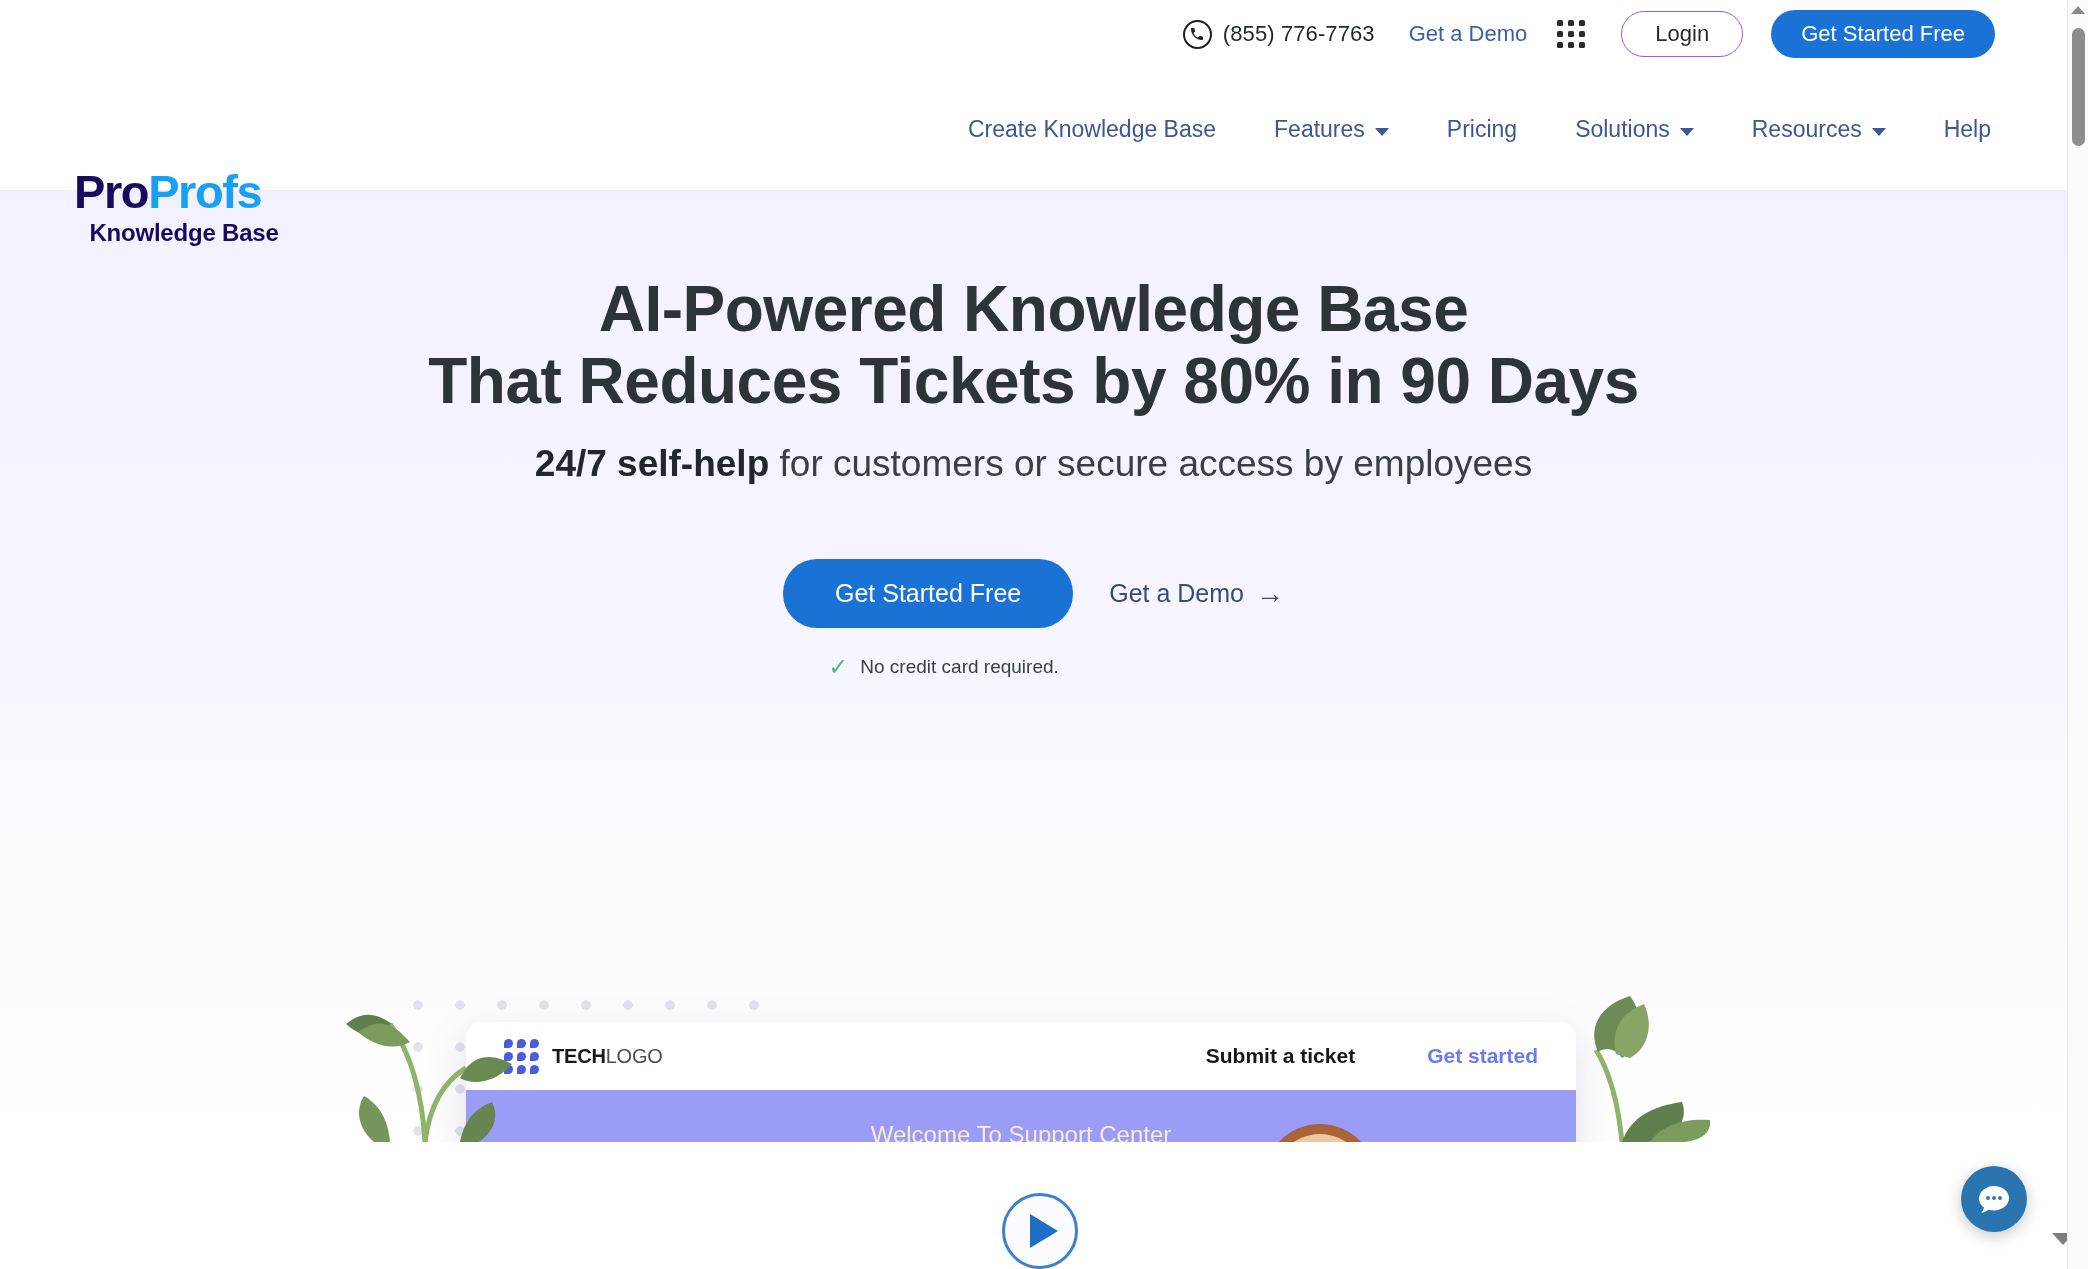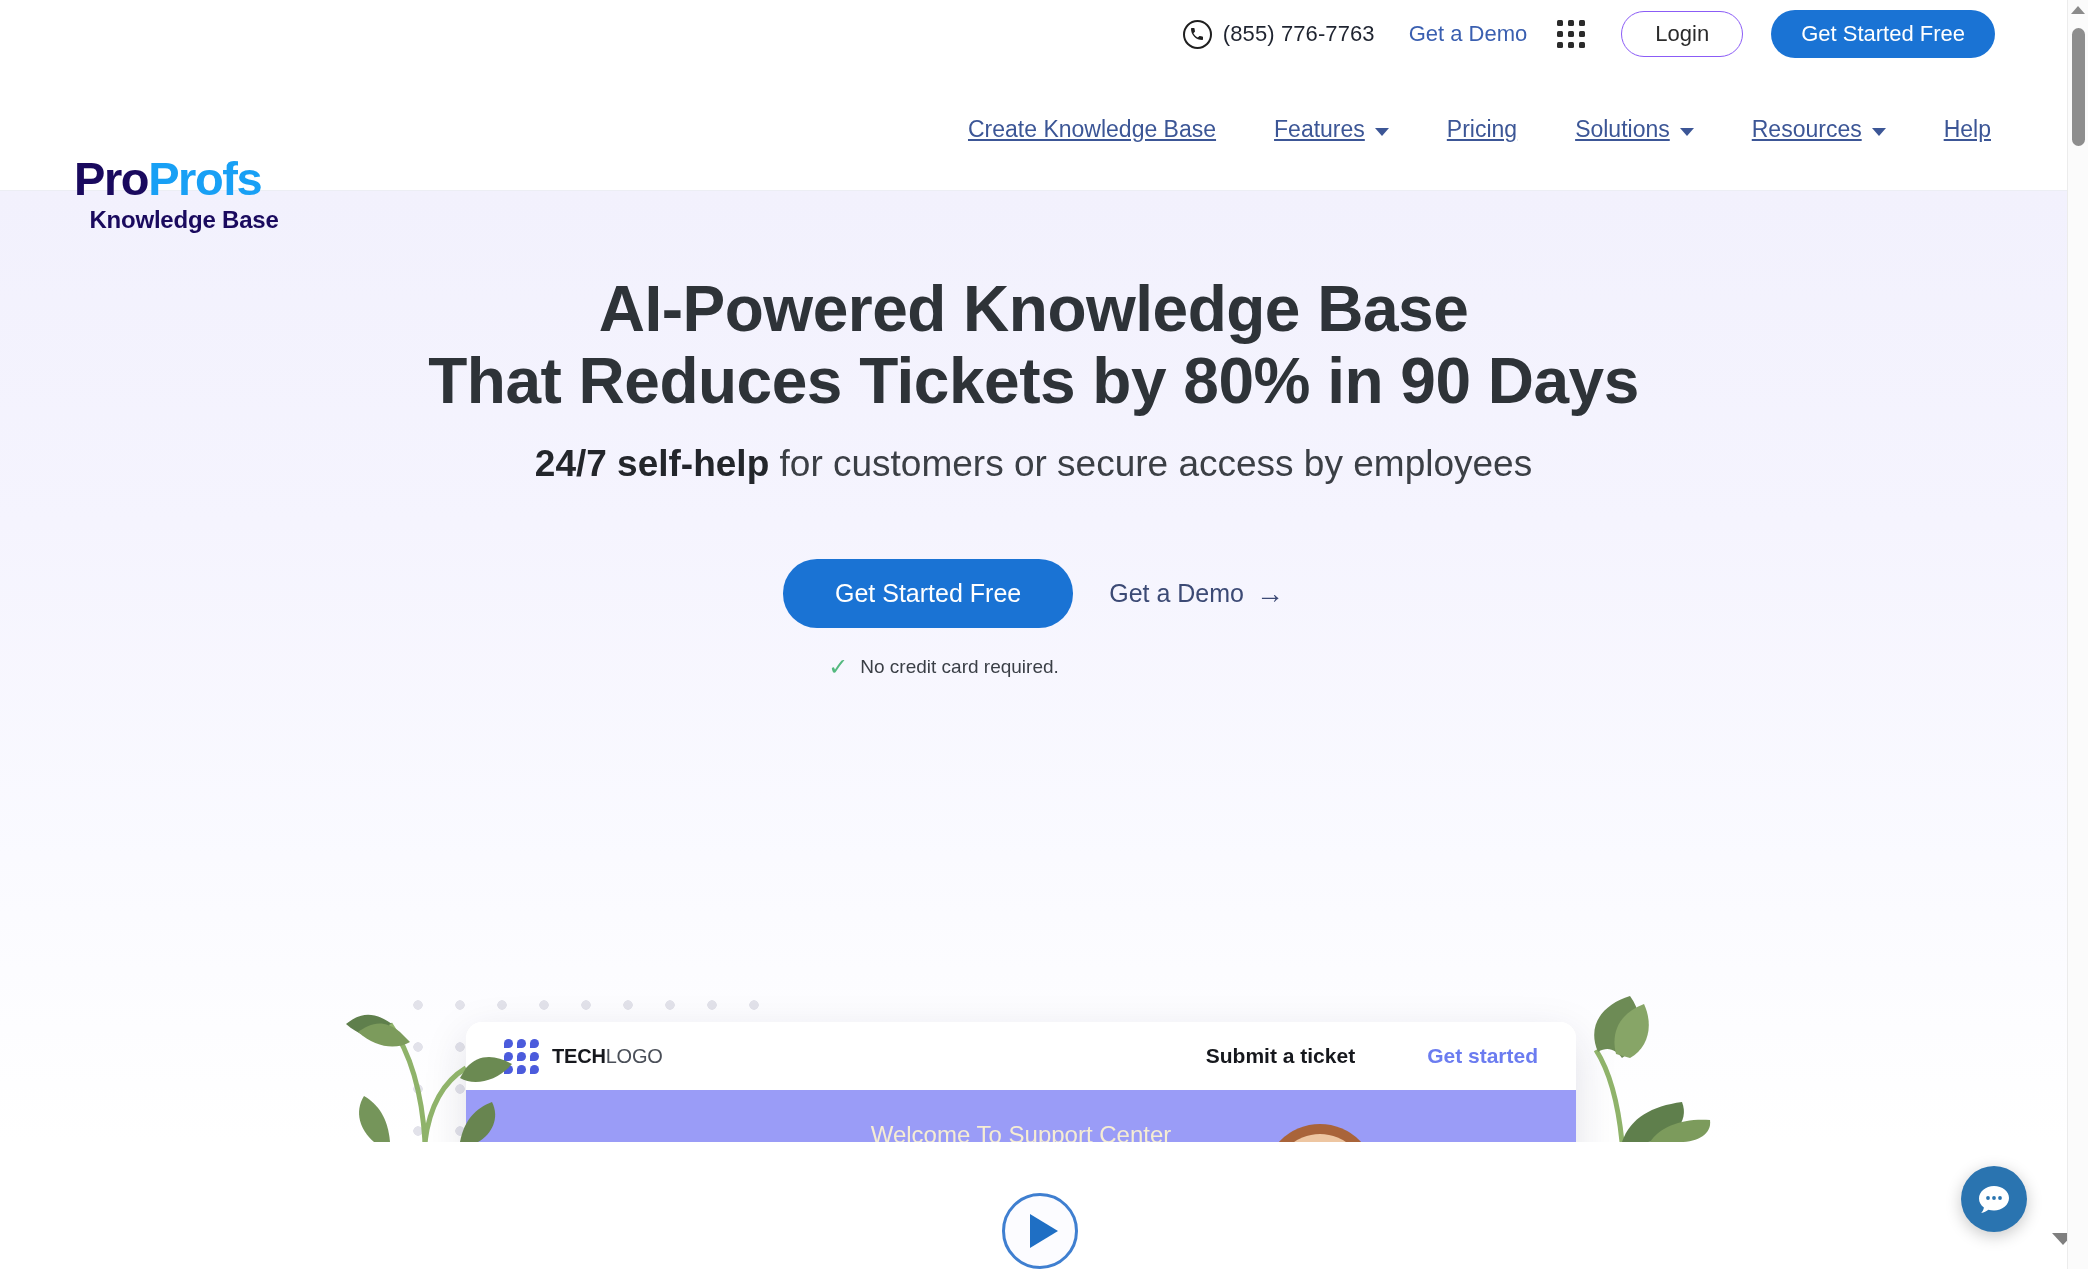--- a/index.html
+++ b/index.html
@@ -28,28 +28,28 @@
   .grid-icon { display:grid; grid-template-columns:repeat(3,6px); grid-template-rows:repeat(3,6px); gap:5px; margin-right:36px; cursor:pointer; }
   .grid-icon i { width:6px;height:6px;background:#2b2b2b;border-radius:1.5px;display:block; }
   .btn-login { font-size:22px; color:#2b2b2b; border:1px solid #8b5cf6; background:#fff;
                border-radius:26px; padding:11px 33px; margin-right:28px; cursor:pointer; line-height:1; font-family:inherit; }
   .btn-started-top { font-size:22px; color:#fff; background:#1a73d4; border:none; border-radius:26px;
                padding:13px 30px; cursor:pointer; line-height:1; font-family:inherit; font-weight:400; }
 
   
   .mainnav { position:absolute; top:68px; left:0; width:2067px; height:123px; background:#fff;
              border-bottom:1px solid #eceef4; display:flex; align-items:center; z-index:40; }
-  .logo { position:absolute; left:74px; top:87px; width:220px; }
+  .logo { position:absolute; left:74px; top:100px; width:220px; }
   .logo-word { font-size:47px; font-weight:bold; letter-spacing:-1.4px; line-height:1; }
   .logo-pro { color:#1a0a5e; }
   .logo-profs { color:#18a0f5; }
   .logo-sub { font-size:24px; font-weight:bold; color:#1a0a5e; text-align:center; margin-top:4px; letter-spacing:-.2px; }
 
   .nav-items { position:absolute; right:76px; top:0; height:123px; display:flex; align-items:center; gap:0; }
-  .nav-item { font-size:23px; color:#3c5696; display:flex; align-items:center; gap:10px; margin-left:58px; cursor:pointer; white-space:nowrap;text-decoration:underline; }
+  .nav-item { font-size:23px; color:#3c5696; display:flex; align-items:center; gap:10px; margin-left:58px; cursor:pointer; white-space:nowrap; }
   .nav-item:first-child { margin-left:0; }
   .chev { display:inline-block; width:0;height:0;border-left:7px solid transparent;border-right:7px solid transparent;border-top:8px solid #3c5696; margin-top:4px; }
 
   
   .hero { position:absolute; top:191px; left:0; width:2067px; height:951px;
           background:linear-gradient(180deg,#f2f1fd 0%, #f5f4fe 35%, #fafaff 70%, #ffffff 100%); overflow:hidden; }
   .h1 { text-align:center; color:#2e3338; font-weight:bold; font-size:64px; line-height:1.12; padding-top:83px; letter-spacing:-.5px; }
   .h1 .l2 { display:block; }
   .sub { text-align:center; font-size:37px; color:#3b3f45; margin-top:26px; }
   .sub b { font-weight:bold; color:#23262b; }

